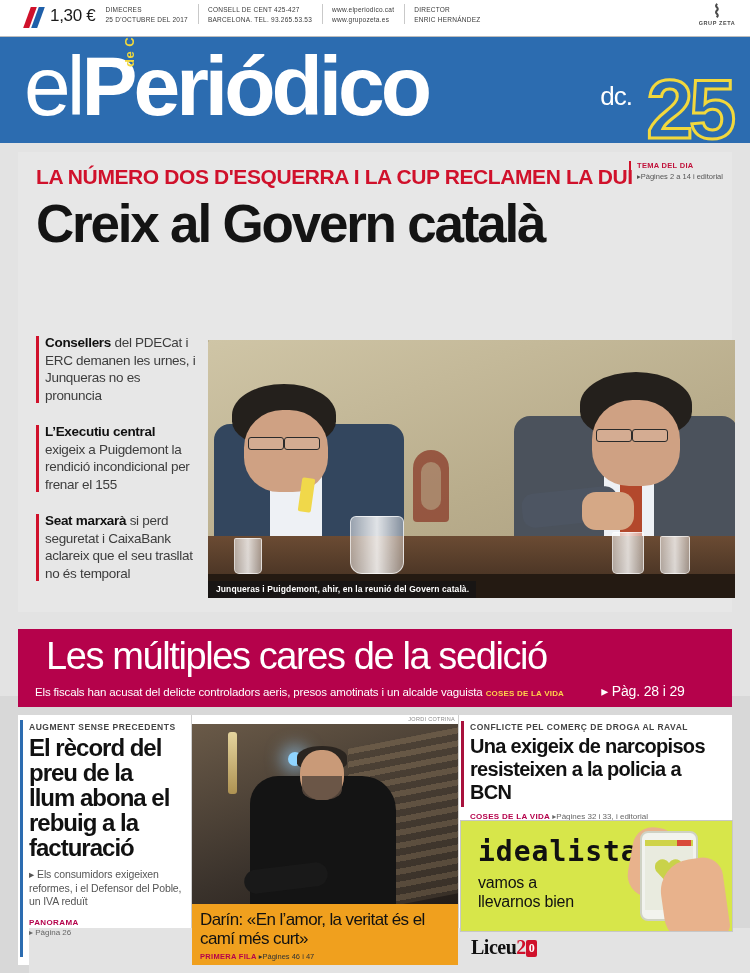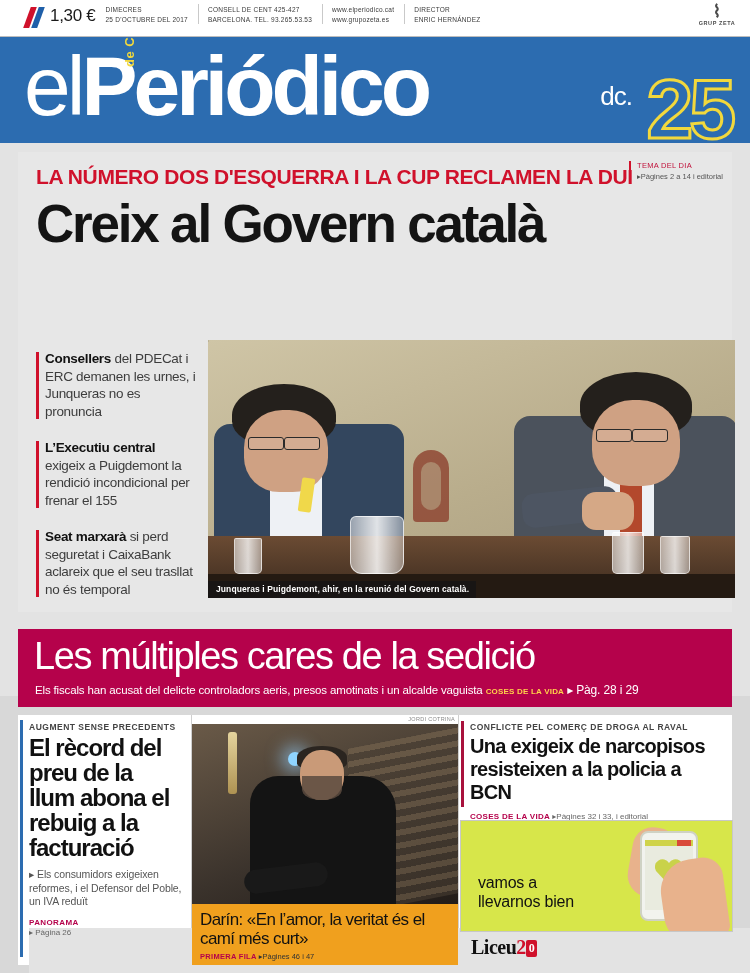--- a/index.html
+++ b/index.html
@@ -30,28 +30,28 @@
           transform:rotate(-90deg);transform-origin:left top;white-space:nowrap;}
   .mh-dc{position:absolute;right:118px;top:44px;font-size:26px;color:#fff;letter-spacing:-1px;}
   .mh-25{position:absolute;right:18px;top:30px;font-size:84px;line-height:84px;font-weight:bold;letter-spacing:-4px;
          color:transparent;-webkit-text-stroke:3px #f2d83c;}
 
   
   .mainblock{position:absolute;left:18px;top:152px;width:714px;height:460px;background:#e7e7e7;}
   .kicker-row{position:absolute;left:0;top:4px;width:714px;height:40px;}
   .kicker{position:absolute;left:18px;top:9px;font-size:21px;font-weight:bold;color:#d0112b;letter-spacing:-.4px;white-space:nowrap;}
   .kicker-side{position:absolute;left:611px;top:5px;width:103px;border-left:2px solid #d0112b;padding-left:6px;}
-  .kicker-side .k1{font-size:7.5px;font-weight:normal;color:#c0113a;letter-spacing:.3px;}
+  .kicker-side .k1{font-size:7.5px;font-weight:bold;color:#c0113a;letter-spacing:.3px;}
   .kicker-side .k2{font-size:7.5px;color:#555;margin-top:2px;}
   .headline{position:absolute;left:18px;top:44px;width:700px;font-size:53px;line-height:55px;font-weight:bold;
             color:#141414;letter-spacing:-2.2px;}
   .headline span{display:block;}
 
   
-  .bullets{position:absolute;left:18px;top:182px;width:160px;margin-top:16px;}
+  .bullets{position:absolute;left:18px;top:182px;width:160px;}
   .bul{position:relative;padding-left:9px;margin-bottom:19px;}
   .bul:before{content:"";position:absolute;left:0;top:2px;bottom:1px;width:3px;background:#d0112b;}
   .bul p{margin:0;font-size:13.5px;line-height:17.5px;color:#3d3d3d;letter-spacing:-.3px;}
   .bul b{color:#111;font-weight:bold;}
 
   
   .photo{position:absolute;left:190px;top:188px;width:527px;height:258px;overflow:hidden;background:#b8ae93;}
   .ph-wall{position:absolute;inset:0;background:
       linear-gradient(118deg,rgba(0,0,0,.09) 0 1.2px,transparent 1.2px 40px),
       linear-gradient(72deg,rgba(0,0,0,.07) 0 1.2px,transparent 1.2px 55px),
@@ -75,24 +75,24 @@
              border-radius:2px 2px 5px 5px;border:1px solid rgba(255,255,255,.6);}
   .jug{position:absolute;bottom:24px;left:142px;width:52px;height:56px;border-radius:6px 6px 12px 12px;
        background:linear-gradient(90deg,rgba(255,255,255,.5),rgba(255,255,255,.85),rgba(255,255,255,.4));border:1px solid rgba(255,255,255,.7);}
   .arm{position:absolute;background:#4d5562;border-radius:12px;}
   .hand{position:absolute;background:#d5a886;border-radius:14px;}
   .caption{position:absolute;left:0;bottom:0;background:rgba(20,20,20,.78);color:#fff;font-size:8.5px;
            font-weight:bold;padding:3px 7px 4px 8px;letter-spacing:.1px;}
 
   
   .banner{position:absolute;left:18px;top:629px;width:714px;height:78px;background:#b5024b;}
-  .banner-h{position:absolute;left:16px;top:2px;font-size:38px;line-height:50px;color:#fff;letter-spacing:-1.4px;}
+  .banner-h{position:absolute;left:28px;top:2px;font-size:38px;line-height:50px;color:#fff;letter-spacing:-1.4px;}
   .banner-sub{position:absolute;left:17px;top:54px;font-size:11.5px;color:#fff;letter-spacing:-.15px;}
   .banner-sub .ref{color:#ffd24a;font-weight:bold;font-size:8px;letter-spacing:.2px;}
-  .banner-sub .pg{color:#fff;font-size:12px;}
+  .banner-sub .pg{color:#fff;font-size:14px;margin-left:34px;}
 
   
   .bottom{position:absolute;left:18px;top:715px;width:714px;height:250px;background:#fff;}
   .bsep{position:absolute;top:0;width:1px;height:250px;background:#cfcfcf;}
 
   .colL{position:absolute;left:0;top:0;width:173px;height:250px;padding:7px 8px 0 11px;box-sizing:border-box;}
   .colL:before{content:"";position:absolute;left:2px;top:5px;bottom:8px;width:3px;background:#2c6cb0;}
   .eyebrow{font-size:8.5px;font-weight:bold;color:#444;letter-spacing:.5px;text-transform:uppercase;}
   .colL h2{margin:3px 0 0 0;font-size:24px;line-height:25px;font-weight:bold;color:#111;letter-spacing:-1px;}
   .colL .lead{margin:8px 0 0 0;font-size:10.5px;line-height:13.5px;color:#555;letter-spacing:-.1px;}
@@ -296,20 +296,21 @@
       <h2>
         <span>Una exigeix de narcopisos</span><br>
         <span>resisteixen a la policia a BCN</span>
       </h2>
       <div class="foot">
         <b>COSES DE LA VIDA</b>
         <span>▸Pàgines 32 i 33, i editorial</span>
       </div>
 
       <div class="ad">
+        <div class="ad-logo">idealista</div>
         <div class="ad-claim">
           <div>vamos a</div>
           <div>llevarnos bien</div>
         </div>
         <div class="ad-hand2"></div>
         <div class="ad-phone">
           <div class="ad-screen">
             <div class="ad-bar"></div>
               <div class="ad-bar2"></div>
             <div class="ad-heart"></div>

